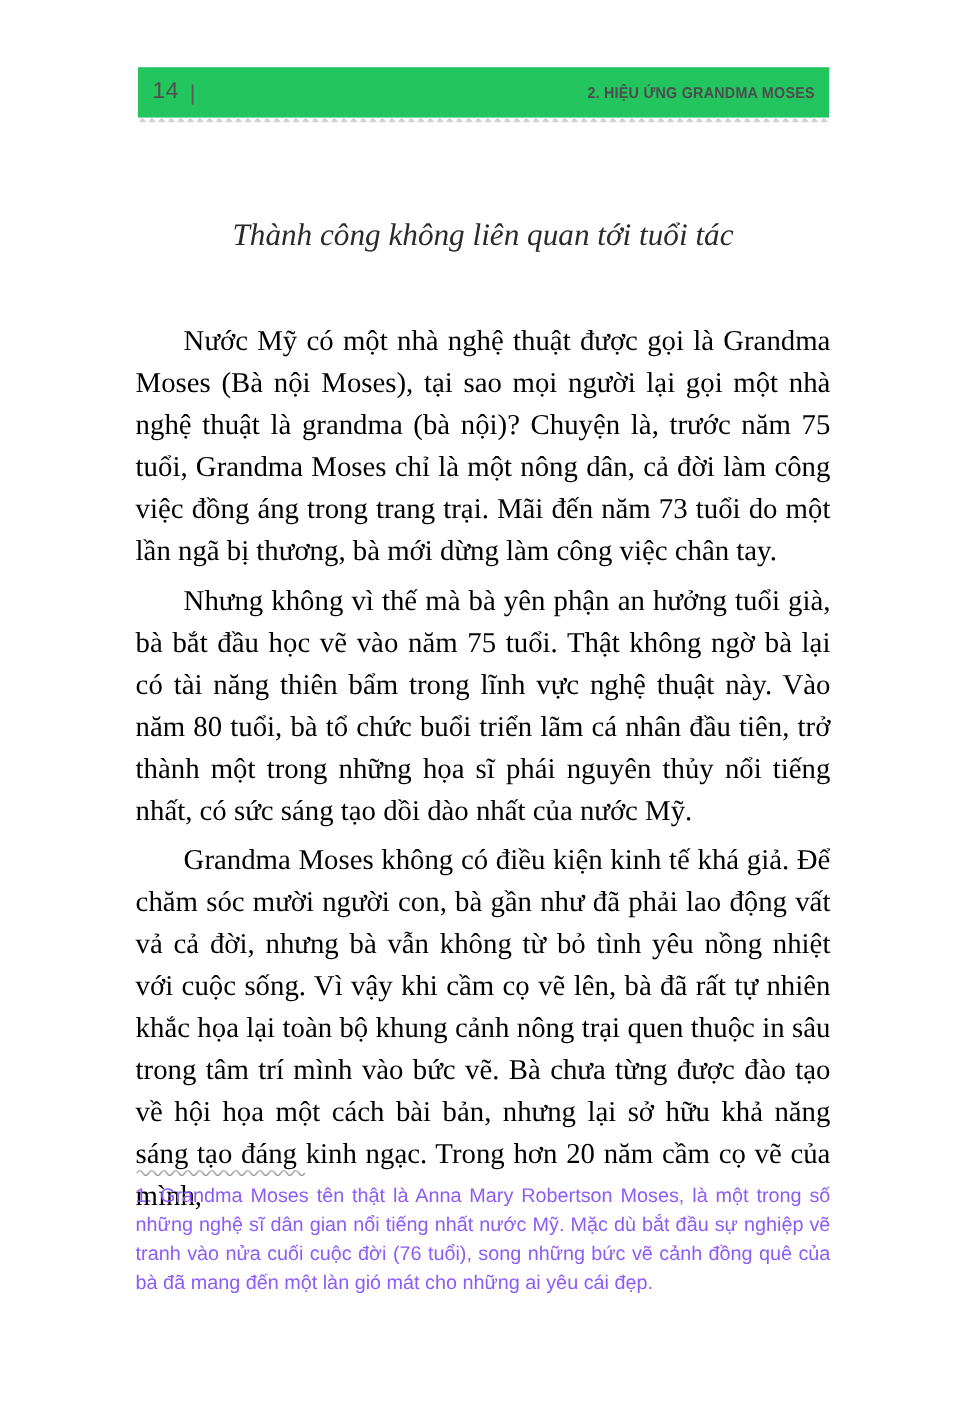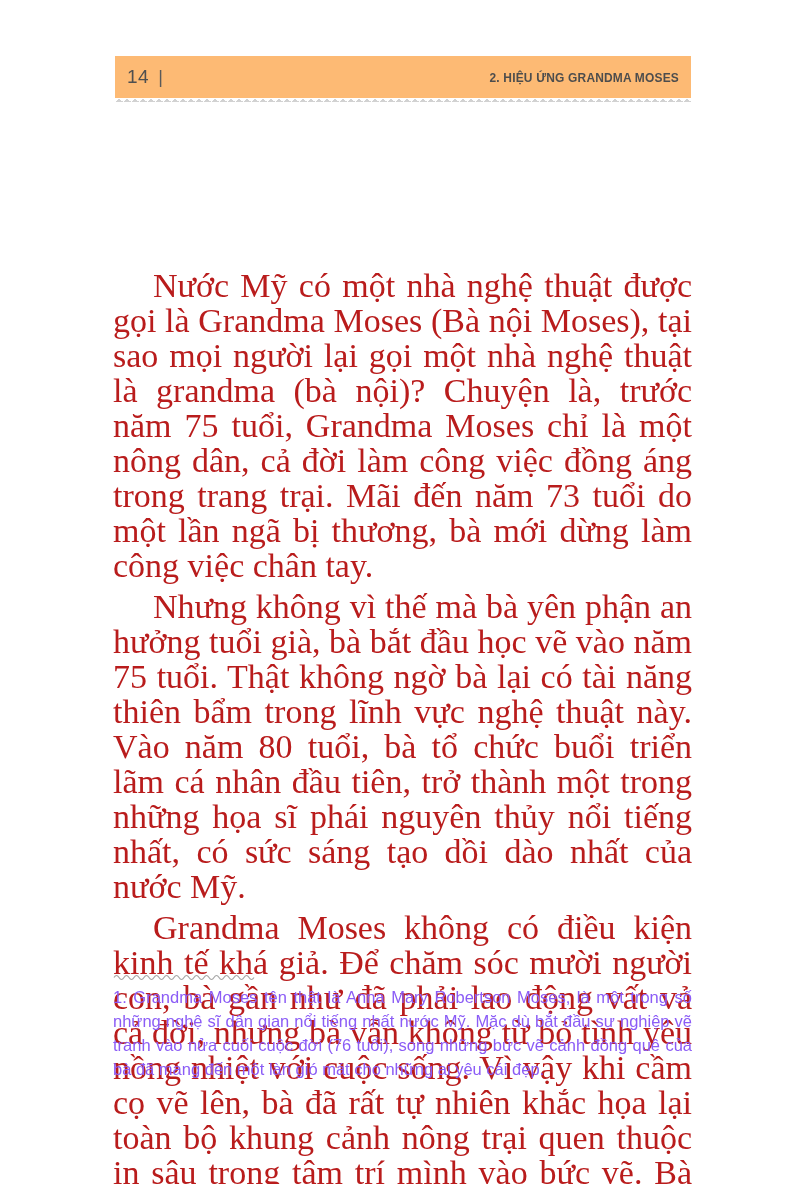--- a/index.html
+++ b/index.html
@@ -15,21 +15,21 @@
     color: #232323;
   }
 
   
   .runhead {
     position: absolute;
     left: 115px;
     top: 56px;
     width: 576px;
     height: 42px;
-    background: #fdba74;
+    background: #22c55e;
     display: flex;
     align-items: center;
     justify-content: space-between;
     padding: 0 12px 0 12px;
     font-family: "Liberation Sans", "DejaVu Sans", sans-serif;
   }
   .runhead::after {
     content: "";
     position: absolute;
     top: 100%;
@@ -94,25 +94,25 @@
   }
 
   
   .body-copy {
     position: absolute;
     left: 113px;
     top: 268px;
     width: 579px;
   }
   .body-copy p {
-    font-size: 34px;
+    font-size: 24px;
     line-height: 35px;
     text-align: justify;
     text-indent: 40px;
-    color: #b91c1c;
+    color: #000000;
     margin-bottom: 6px;
   }
 
   
   .footnote-block {
     position: absolute;
     left: 113px;
     top: 972px;
     width: 579px;
   }
@@ -136,20 +136,21 @@
 
   <div class="runhead">
     <span class="pageno-group">
       <span class="pageno">14</span>
       <span class="pagebar">|</span>
     </span>
     <span class="chapter-head">2. HIỆU ỨNG GRANDMA MOSES</span>
   </div>
 
 
+  <h2 class="subtitle">Thành công không liên quan tới tuổi tác</h2>
 
   <div class="body-copy">
     <p>Nước Mỹ có một nhà nghệ thuật được gọi là Grandma Moses (Bà nội Moses), tại sao mọi người lại gọi một nhà nghệ thuật là grandma (bà nội)? Chuyện là, trước năm 75 tuổi, Grandma Moses chỉ là một nông dân, cả đời làm công việc đồng áng trong trang trại. Mãi đến năm 73 tuổi do một lần ngã bị thương, bà mới dừng làm công việc chân tay.</p>
     <p>Nhưng không vì thế mà bà yên phận an hưởng tuổi già, bà bắt đầu học vẽ vào năm 75 tuổi. Thật không ngờ bà lại có tài năng thiên bẩm trong lĩnh vực nghệ thuật này. Vào năm 80 tuổi, bà tổ chức buổi triển lãm cá nhân đầu tiên, trở thành một trong những họa sĩ phái nguyên thủy nổi tiếng nhất, có sức sáng tạo dồi dào nhất của nước Mỹ.</p>
     <p>Grandma Moses không có điều kiện kinh tế khá giả. Để chăm sóc mười người con, bà gần như đã phải lao động vất vả cả đời, nhưng bà vẫn không từ bỏ tình yêu nồng nhiệt với cuộc sống. Vì vậy khi cầm cọ vẽ lên, bà đã rất tự nhiên khắc họa lại toàn bộ khung cảnh nông trại quen thuộc in sâu trong tâm trí mình vào bức vẽ. Bà chưa từng được đào tạo về hội họa một cách bài bản, nhưng lại sở hữu khả năng sáng tạo đáng kinh ngạc. Trong hơn 20 năm cầm cọ vẽ của mình,</p>
   </div>
 
   <div class="footnote-block">
     <svg class="footnote-divider" width="142" height="9" viewBox="0 0 142 9" xmlns="http://www.w3.org/2000/svg">
       <path d="M1 5.5 q2.5 -4 5 0 t5 0 t5 0 t5 0 t5 0 t5 0 t5 0 t5 0 t5 0 t5 0 t5 0 t5 0 t5 0 t5 0 t5 0 t5 0 t5 0 t5 0 t5 0 t5 0 t5 0 t5 0 t5 0 t5 0 t5 0 t5 0 t5 0 t5 0" fill="none" stroke="#a6a6a6" stroke-width="1.2"></path>

